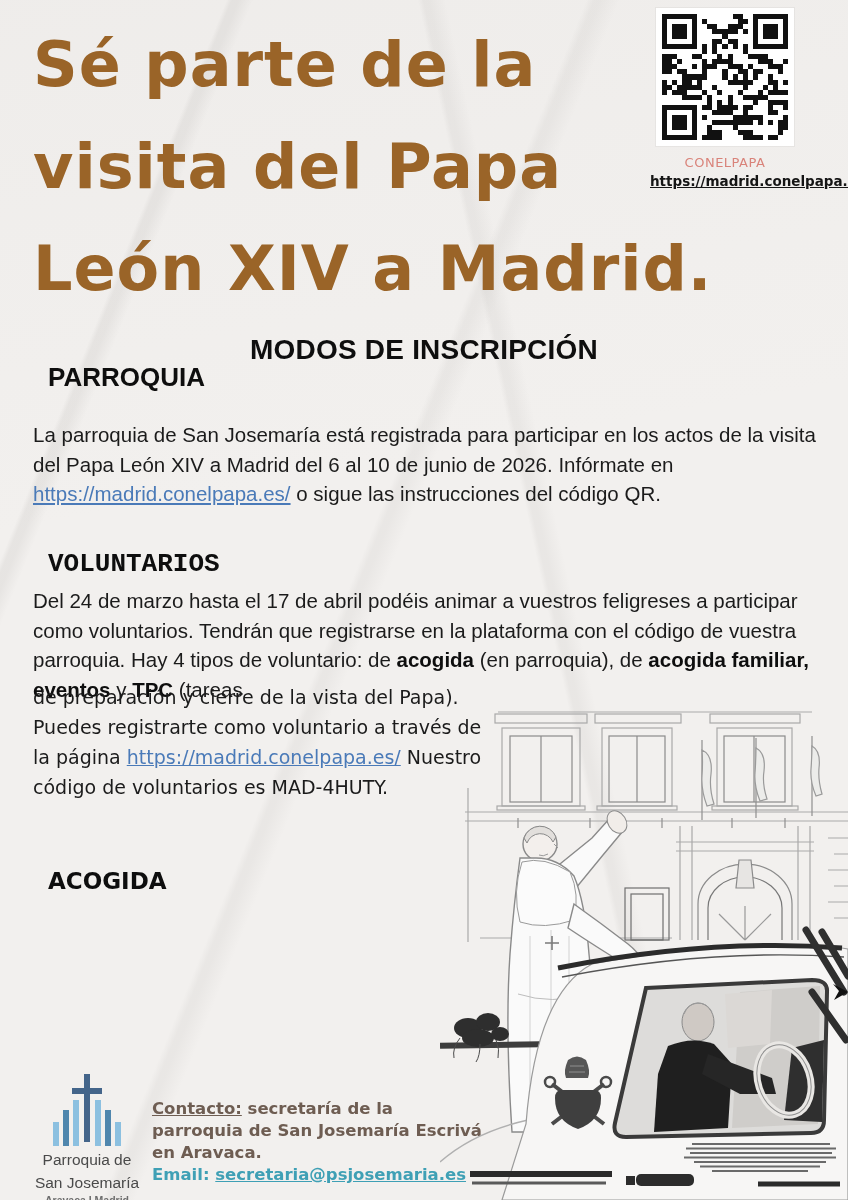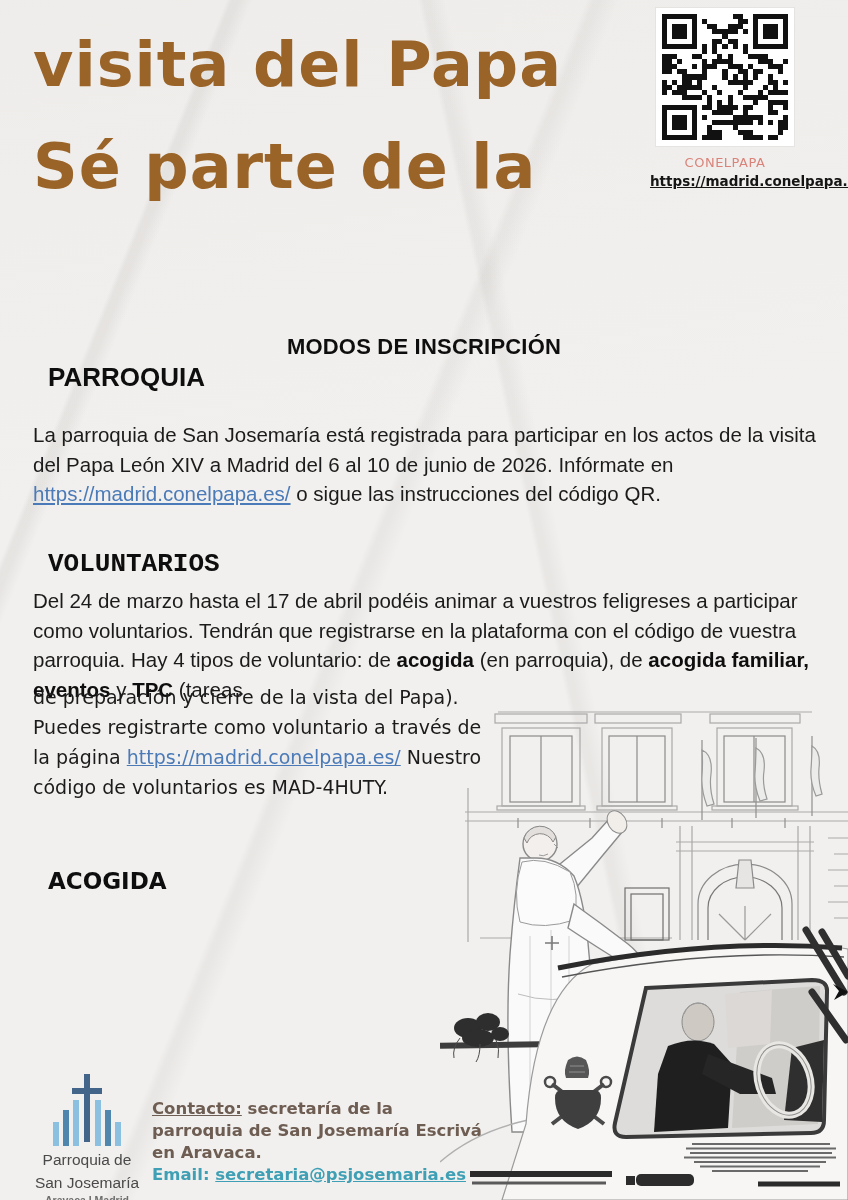--- a/index.html
+++ b/index.html
@@ -15,21 +15,21 @@
   .title{position:absolute;left:33px;top:14px;margin:0;font-family:"DejaVu Sans",sans-serif;
     font-weight:800;font-size:62px;line-height:102px;letter-spacing:1px;color:var(--title-brown,#9a6428);}
   .title span{display:block;}
   
   .qr-block{position:absolute;left:650px;top:8px;width:150px;text-align:center;}
   .qr{width:138px;height:138px;margin:0 auto;background:#fff;padding:6px;box-sizing:border-box;box-shadow:0 0 0 1px rgba(0,0,0,.04);}
   .qr svg{width:100%;height:100%;display:block;}
   .qr-label{margin-top:9px;font-family:"DejaVu Sans",sans-serif;font-weight:normal;font-size:13px;letter-spacing:.5px;color:var(--qr-label-coral,#d9837a);}
   .qr-url{display:block;margin-top:3px;font-family:"DejaVu Sans",sans-serif;font-weight:bold;font-size:13.5px;color:#151515;text-decoration:underline;cursor:pointer;}
   
-  .modos{position:absolute;left:0;right:0;top:334px;margin:0;text-align:center;font-size:22px;font-weight:bold;color:#0e0e0e;letter-spacing:.2px;}
+  .modos{position:absolute;left:0;right:0;top:334px;margin:0;text-align:center;font-size:28px;font-weight:bold;color:#0e0e0e;letter-spacing:.2px;}
   .sec-h{position:absolute;left:48px;margin:0;font-size:26px;font-weight:bold;color:#0e0e0e;}
   .sec-h.dj{font-family:"DejaVu Sans",sans-serif;font-size:23px;}
   .para{position:absolute;left:33px;margin:0;font-size:20.5px;line-height:29.5px;color:#1b1b1b;}
   .para.dj{font-family:"DejaVu Sans",sans-serif;font-size:19px;line-height:30px;}
   .para a{color:var(--link-blue,#4a7ab8);text-decoration:underline;cursor:pointer;}
   .para b{font-weight:bold;color:#0e0e0e;}
   #p-parroquia{top:420px;width:788px;}
   #h-parroquia{top:362px;}
   #h-voluntarios{top:549px;font-family:Liberation Mono, monospace;}
   #p-voluntarios1{top:586px;width:800px;}
@@ -49,22 +49,23 @@
   .contact a{color:var(--contact-teal,#3fa0b5);text-decoration:underline;cursor:pointer;}
   
   .illustration{position:absolute;left:440px;top:692px;width:408px;height:508px;}
 </style>
 </head>
 <body>
 
 <div class="poster">
 
   <h1 class="title">
+    <span>Sé parte de la</span>
     <span>visita del Papa</span>
-    <span>Sé parte de la</span>
+    <span>León XIV a Madrid.</span>
   </h1>
 
   <div class="qr-block">
     <div class="qr">
       <svg id="qrsvg" viewBox="0 0 25 25" shape-rendering="crispEdges" aria-hidden="true">
           <path d="M0,0h1v1h-1zM1,0h1v1h-1zM2,0h1v1h-1zM3,0h1v1h-1zM4,0h1v1h-1zM5,0h1v1h-1zM6,0h1v1h-1zM14,0h1v1h-1zM15,0h1v1h-1zM18,0h1v1h-1zM19,0h1v1h-1zM20,0h1v1h-1zM21,0h1v1h-1zM22,0h1v1h-1zM23,0h1v1h-1zM24,0h1v1h-1zM0,1h1v1h-1zM6,1h1v1h-1zM8,1h1v1h-1zM15,1h1v1h-1zM16,1h1v1h-1zM18,1h1v1h-1zM24,1h1v1h-1zM0,2h1v1h-1zM2,2h1v1h-1zM3,2h1v1h-1zM4,2h1v1h-1zM6,2h1v1h-1zM9,2h1v1h-1zM10,2h1v1h-1zM13,2h1v1h-1zM14,2h1v1h-1zM15,2h1v1h-1zM18,2h1v1h-1zM20,2h1v1h-1zM21,2h1v1h-1zM22,2h1v1h-1zM24,2h1v1h-1zM0,3h1v1h-1zM2,3h1v1h-1zM3,3h1v1h-1zM4,3h1v1h-1zM6,3h1v1h-1zM10,3h1v1h-1zM11,3h1v1h-1zM12,3h1v1h-1zM13,3h1v1h-1zM14,3h1v1h-1zM16,3h1v1h-1zM18,3h1v1h-1zM20,3h1v1h-1zM21,3h1v1h-1zM22,3h1v1h-1zM24,3h1v1h-1zM0,4h1v1h-1zM2,4h1v1h-1zM3,4h1v1h-1zM4,4h1v1h-1zM6,4h1v1h-1zM12,4h1v1h-1zM18,4h1v1h-1zM20,4h1v1h-1zM21,4h1v1h-1zM22,4h1v1h-1zM24,4h1v1h-1zM0,5h1v1h-1zM6,5h1v1h-1zM10,5h1v1h-1zM11,5h1v1h-1zM13,5h1v1h-1zM14,5h1v1h-1zM18,5h1v1h-1zM24,5h1v1h-1zM0,6h1v1h-1zM1,6h1v1h-1zM2,6h1v1h-1zM3,6h1v1h-1zM4,6h1v1h-1zM5,6h1v1h-1zM6,6h1v1h-1zM8,6h1v1h-1zM10,6h1v1h-1zM12,6h1v1h-1zM14,6h1v1h-1zM16,6h1v1h-1zM18,6h1v1h-1zM19,6h1v1h-1zM20,6h1v1h-1zM21,6h1v1h-1zM22,6h1v1h-1zM23,6h1v1h-1zM24,6h1v1h-1zM8,7h1v1h-1zM10,7h1v1h-1zM16,7h1v1h-1zM0,8h1v1h-1zM1,8h1v1h-1zM2,8h1v1h-1zM6,8h1v1h-1zM7,8h1v1h-1zM11,8h1v1h-1zM13,8h1v1h-1zM17,8h1v1h-1zM18,8h1v1h-1zM19,8h1v1h-1zM20,8h1v1h-1zM0,9h1v1h-1zM1,9h1v1h-1zM3,9h1v1h-1zM8,9h1v1h-1zM10,9h1v1h-1zM11,9h1v1h-1zM12,9h1v1h-1zM13,9h1v1h-1zM19,9h1v1h-1zM20,9h1v1h-1zM21,9h1v1h-1zM24,9h1v1h-1zM0,10h1v1h-1zM1,10h1v1h-1zM2,10h1v1h-1zM6,10h1v1h-1zM8,10h1v1h-1zM9,10h1v1h-1zM10,10h1v1h-1zM13,10h1v1h-1zM14,10h1v1h-1zM15,10h1v1h-1zM17,10h1v1h-1zM21,10h1v1h-1zM22,10h1v1h-1zM23,10h1v1h-1zM0,11h1v1h-1zM1,11h1v1h-1zM3,11h1v1h-1zM4,11h1v1h-1zM8,11h1v1h-1zM12,11h1v1h-1zM15,11h1v1h-1zM16,11h1v1h-1zM18,11h1v1h-1zM19,11h1v1h-1zM23,11h1v1h-1zM4,12h1v1h-1zM5,12h1v1h-1zM6,12h1v1h-1zM7,12h1v1h-1zM8,12h1v1h-1zM12,12h1v1h-1zM14,12h1v1h-1zM16,12h1v1h-1zM18,12h1v1h-1zM21,12h1v1h-1zM0,13h1v1h-1zM2,13h1v1h-1zM4,13h1v1h-1zM5,13h1v1h-1zM7,13h1v1h-1zM13,13h1v1h-1zM14,13h1v1h-1zM15,13h1v1h-1zM16,13h1v1h-1zM17,13h1v1h-1zM21,13h1v1h-1zM22,13h1v1h-1zM24,13h1v1h-1zM0,14h1v1h-1zM1,14h1v1h-1zM3,14h1v1h-1zM4,14h1v1h-1zM5,14h1v1h-1zM6,14h1v1h-1zM7,14h1v1h-1zM10,14h1v1h-1zM16,14h1v1h-1zM20,14h1v1h-1zM22,14h1v1h-1zM0,15h1v1h-1zM2,15h1v1h-1zM3,15h1v1h-1zM4,15h1v1h-1zM8,15h1v1h-1zM11,15h1v1h-1zM15,15h1v1h-1zM19,15h1v1h-1zM21,15h1v1h-1zM22,15h1v1h-1zM23,15h1v1h-1zM24,15h1v1h-1zM4,16h1v1h-1zM5,16h1v1h-1zM6,16h1v1h-1zM7,16h1v1h-1zM9,16h1v1h-1zM13,16h1v1h-1zM16,16h1v1h-1zM17,16h1v1h-1zM18,16h1v1h-1zM19,16h1v1h-1zM20,16h1v1h-1zM9,17h1v1h-1zM11,17h1v1h-1zM13,17h1v1h-1zM18,17h1v1h-1zM21,17h1v1h-1zM22,17h1v1h-1zM23,17h1v1h-1zM24,17h1v1h-1zM0,18h1v1h-1zM1,18h1v1h-1zM2,18h1v1h-1zM3,18h1v1h-1zM4,18h1v1h-1zM5,18h1v1h-1zM6,18h1v1h-1zM8,18h1v1h-1zM9,18h1v1h-1zM11,18h1v1h-1zM12,18h1v1h-1zM13,18h1v1h-1zM14,18h1v1h-1zM16,18h1v1h-1zM17,18h1v1h-1zM21,18h1v1h-1zM24,18h1v1h-1zM0,19h1v1h-1zM6,19h1v1h-1zM10,19h1v1h-1zM11,19h1v1h-1zM12,19h1v1h-1zM13,19h1v1h-1zM16,19h1v1h-1zM21,19h1v1h-1zM22,19h1v1h-1zM0,20h1v1h-1zM2,20h1v1h-1zM3,20h1v1h-1zM4,20h1v1h-1zM6,20h1v1h-1zM8,20h1v1h-1zM14,20h1v1h-1zM15,20h1v1h-1zM16,20h1v1h-1zM17,20h1v1h-1zM18,20h1v1h-1zM19,20h1v1h-1zM24,20h1v1h-1zM0,21h1v1h-1zM2,21h1v1h-1zM3,21h1v1h-1zM4,21h1v1h-1zM6,21h1v1h-1zM10,21h1v1h-1zM11,21h1v1h-1zM12,21h1v1h-1zM13,21h1v1h-1zM14,21h1v1h-1zM15,21h1v1h-1zM16,21h1v1h-1zM17,21h1v1h-1zM19,21h1v1h-1zM21,21h1v1h-1zM23,21h1v1h-1zM24,21h1v1h-1zM0,22h1v1h-1zM2,22h1v1h-1zM3,22h1v1h-1zM4,22h1v1h-1zM6,22h1v1h-1zM9,22h1v1h-1zM14,22h1v1h-1zM23,22h1v1h-1zM24,22h1v1h-1zM0,23h1v1h-1zM6,23h1v1h-1zM9,23h1v1h-1zM10,23h1v1h-1zM11,23h1v1h-1zM15,23h1v1h-1zM16,23h1v1h-1zM17,23h1v1h-1zM23,23h1v1h-1zM0,24h1v1h-1zM1,24h1v1h-1zM2,24h1v1h-1zM3,24h1v1h-1zM4,24h1v1h-1zM5,24h1v1h-1zM6,24h1v1h-1zM8,24h1v1h-1zM9,24h1v1h-1zM10,24h1v1h-1zM11,24h1v1h-1zM16,24h1v1h-1zM17,24h1v1h-1zM18,24h1v1h-1zM19,24h1v1h-1zM21,24h1v1h-1zM22,24h1v1h-1z" fill="#111"></path>
         </svg>
     </div>
     <div class="qr-label">CONELPAPA</div>
     <a class="qr-url">https://madrid.conelpapa.es/</a>

